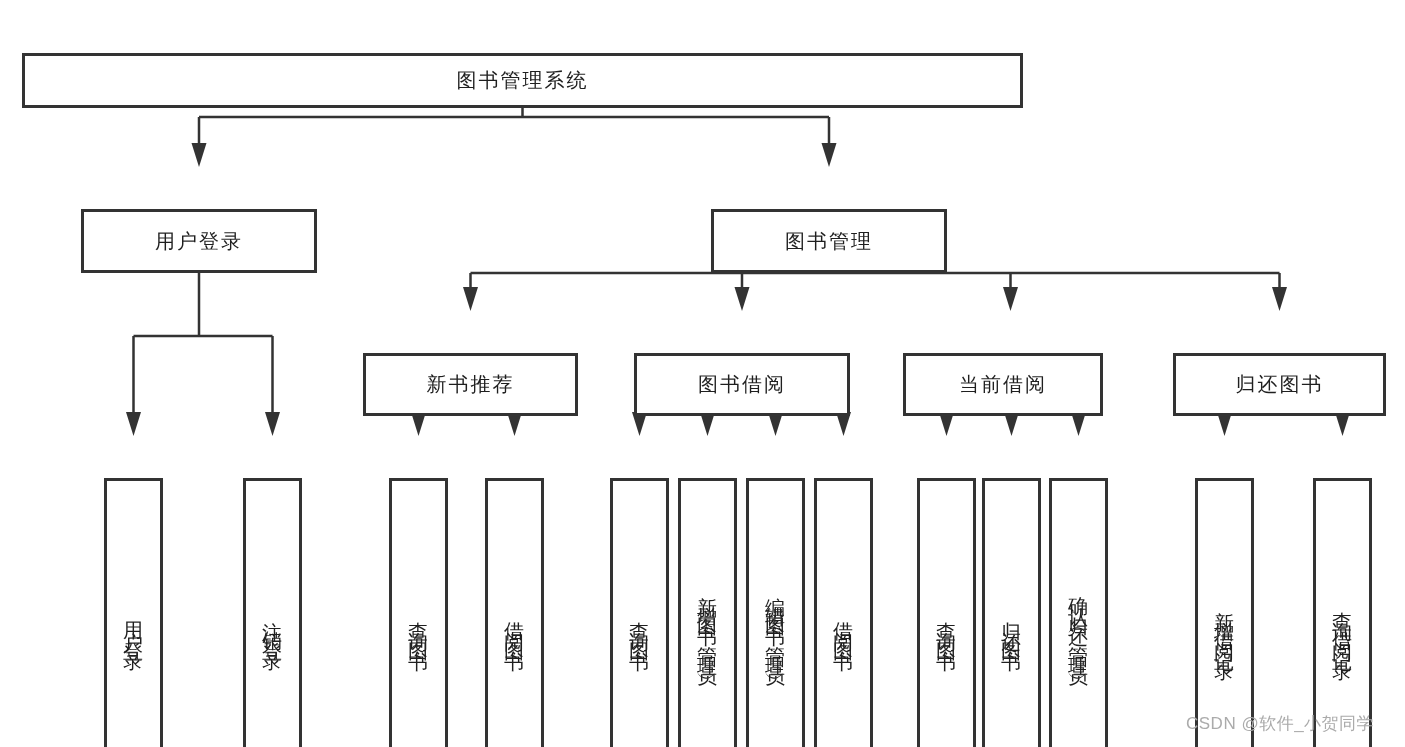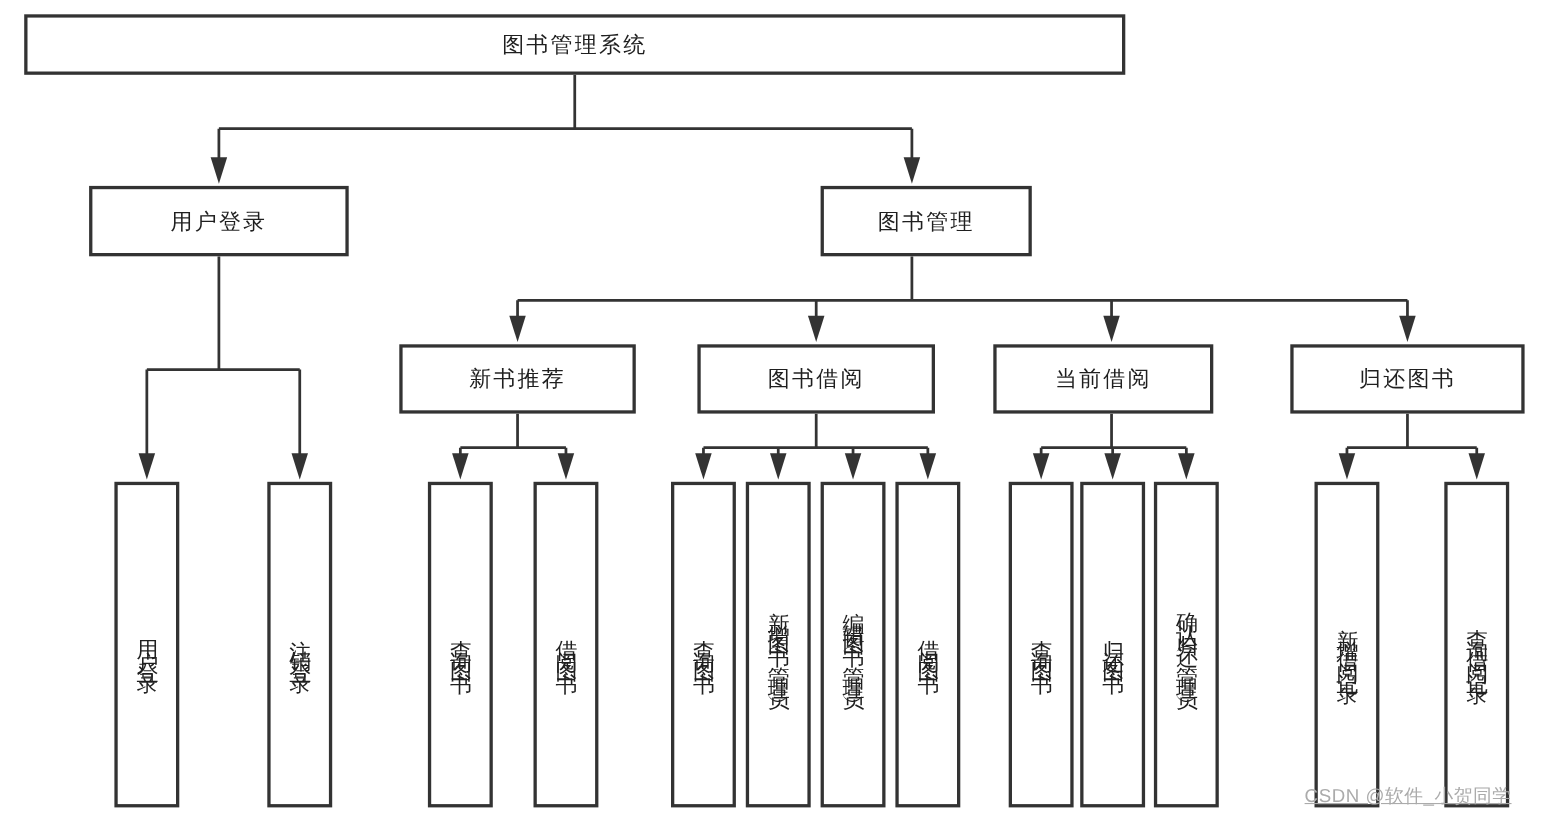--- a/index.html
+++ b/index.html
@@ -25,20 +25,21 @@
     position: absolute;
     box-sizing: border-box;
     background: #ffffff;
     border: 3px solid #333333;
     display: flex;
     align-items: center;
     justify-content: center;
     color: #1f1f1f;
     font-size: 20px;
     z-index: 2;
+    margin-top: 40px;
   }
   .box.h span {
     letter-spacing: 2px;
     white-space: nowrap;
   }
   .box.leaf span {
     writing-mode: vertical-rl;
     text-orientation: mixed;
     letter-spacing: 10px;
     line-height: 1;
@@ -46,21 +47,20 @@
   }
   .watermark {
     position: absolute;
     left: 1186px;
     top: 712px;
     z-index: 5;
     font-size: 17px;
     letter-spacing: 0.5px;
     color: #ababab;
     white-space: nowrap;
-    text-decoration: underline;
   }
 </style>
 </head>
 <body>
 
 <div class="canvas">
 
   <svg class="wires" width="1405" height="747" viewBox="0 0 1405 747">
     <g stroke="#333333" stroke-width="2.5" fill="none">
 
@@ -101,21 +101,21 @@
     </g>
   </svg>
 
   <div class="box h" style="left:22px;top:13px;width:1001px;height:55px">
     <span>图书管理系统</span>
   </div>
 
   <div class="box h" style="left:81px;top:169px;width:236px;height:64px">
     <span>用户登录</span>
   </div>
-  <div class="box h" style="left:746px;top:169px;width:192px;height:64px">
+  <div class="box h" style="left:711px;top:169px;width:236px;height:64px">
     <span>图书管理</span>
   </div>
 
   <div class="box h" style="left:634px;top:313px;width:216px;height:63px">
     <span>图书借阅</span>
   </div>
   <div class="box h" style="left:363px;top:313px;width:215px;height:63px">
     <span>新书推荐</span>
   </div>
   <div class="box h" style="left:903px;top:313px;width:200px;height:63px">

